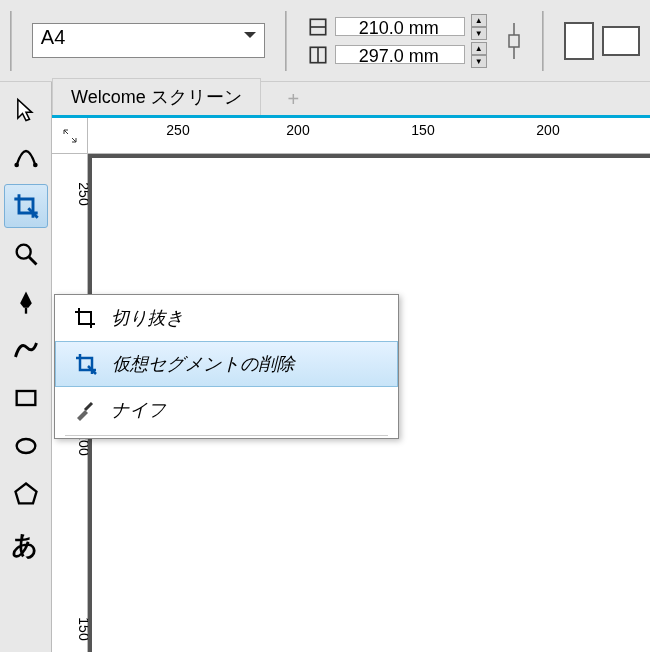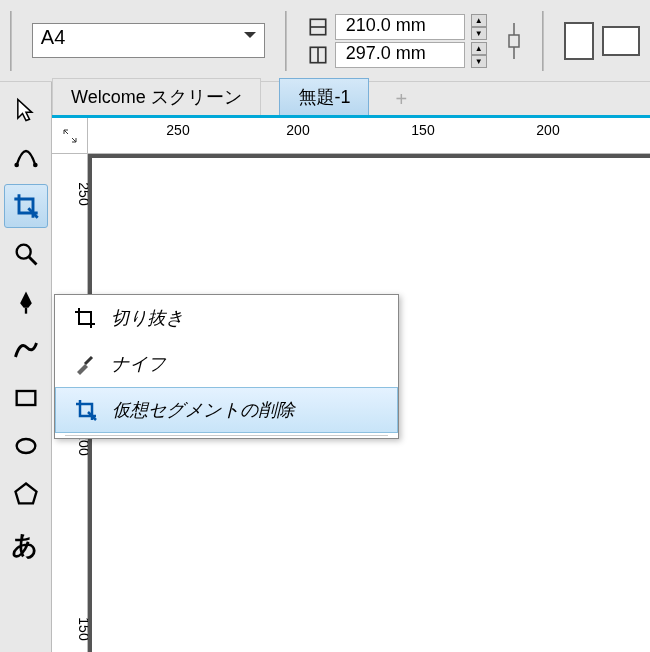--- a/index.html
+++ b/index.html
@@ -6,21 +6,21 @@
 body { background: #f0f0f0; width: 650px; height: 652px; overflow: hidden; position: relative; }
 
 .top-toolbar { height: 82px; background: #e8e8e8; display: flex; align-items: center; padding: 10px; gap: 20px; border-bottom: 1px solid #ccc; }
 .tool-sep { width: 2px; height: 60px; background: #c0c0c0; border-left: 1px solid #aaa; }
 .page-select { width: 270px; height: 35px; border: 1px solid #888; background: #fff; font-size: 20px; padding: 2px 8px; display: flex; justify-content: space-between; align-items: flex-start; }
 .page-select .caret { border: 6px solid transparent; border-top-color: #333; margin-top: 6px; }
 
 .dims { display: flex; flex-direction: column; gap: 2px; }
 .dim-row { display: flex; align-items: center; gap: 6px; }
 .dim-icon { width: 22px; height: 22px; display: flex; align-items: center; justify-content: center; font-size: 16px; }
-.dim-input { width: 130px; height: 26px; border: 1px solid #aaa; background: #fff; font-size: 18px; padding: 0 10px; }
+.dim-input { width: 130px; height: 19px; border: 1px solid #aaa; background: #fff; font-size: 18px; padding: 0 23px; }
 .spinner { display: flex; flex-direction: column; }
 .spinner div { width: 16px; height: 13px; background: #ddd; border: 1px solid #999; display:flex; align-items:center; justify-content:center; font-size:8px; cursor:pointer; }
 .lock-icon { width: 18px; height: 56px; display: flex; align-items: center; justify-content: center; font-size: 16px; color: #555; }
 
 .orientation { display: flex; gap: 8px; align-items: center; }
 .orient-btn { width: 30px; height: 38px; border: 2px solid #555; background: #fff; }
 .orient-btn.landscape { width: 38px; height: 30px; }
 
 .workspace { display: flex; height: calc(100% - 82px); }
 .toolbox { width: 52px; background: #e8e8e8; border-right: 1px solid #bbb; display: flex; flex-direction: column; align-items: center; padding-top: 4px; }
@@ -159,21 +159,20 @@
           <polygon points="12,3 21,10 18,20 6,20 3,10" fill="none" stroke="#000" stroke-width="2"></polygon>
         </svg>
       </div>
       <div class="tool-btn">
         <span class="icon-txt">あ</span>
       </div>
     </div>
   <div class="main-area">
     <div class="tabs" id="tabs">
         <div class="tab">Welcome スクリーン</div>
-        <div class="tab active">無題-1</div>
       <span class="tab-add">+</span>
     </div>
     <div class="ruler-row">
       <div class="ruler-corner">
         <svg width="16" height="16" viewBox="0 0 16 16">
             <path d="M2 2 l4 4 M2 2 l4 0 M2 2 l0 4 M14 14 l-4 -4 M14 14 l-4 0 M14 14 l0 -4" stroke="#333" fill="none"></path>
           </svg>
       </div>
       <div class="ruler-h" id="rulerH">
           <div class="tick" style="left: 90px;">
@@ -213,34 +212,34 @@
 <div class="flyout" id="flyout">
     <div class="flyout-item">
       <span class="fi-icon">
         <svg width="24" height="24" viewBox="0 0 24 24">
           <path d="M6 2 v16 h16 M2 6 h16 v16" stroke="#000" stroke-width="2" fill="none"></path>
         </svg>
       </span>
       <span class="fi-label">切り抜き</span>
       <span class="fi-key"></span>
     </div>
+    <div class="flyout-item highlight">
+      <span class="fi-icon">
+        <svg width="24" height="24" viewBox="0 0 24 24">
+          <path d="M6 2 v16 h16 M2 6 h16 v16" stroke="#05a" stroke-width="2.5" fill="none"></path>
+          <path d="M14 14 l8 8" stroke="#05a" stroke-width="2.5"></path>
+        </svg>
+      </span>
+      <span class="fi-label">仮想セグメントの削除</span>
+      <span class="fi-key"></span>
+    </div>
     <div class="flyout-item">
       <span class="fi-icon">
         <svg width="24" height="24" viewBox="0 0 24 24">
           <path d="M4 20 l8 -8 l3 3 l-8 8 z" fill="#666"></path>
           <path d="M12 12 l7 -7" stroke="#333" stroke-width="3"></path>
         </svg>
       </span>
       <span class="fi-label">ナイフ</span>
       <span class="fi-key"></span>
     </div>
-    <div class="flyout-item highlight">
-      <span class="fi-icon">
-        <svg width="24" height="24" viewBox="0 0 24 24">
-          <path d="M6 2 v16 h16 M2 6 h16 v16" stroke="#05a" stroke-width="2.5" fill="none"></path>
-          <path d="M14 14 l8 8" stroke="#05a" stroke-width="2.5"></path>
-        </svg>
-      </span>
-      <span class="fi-label">仮想セグメントの削除</span>
-      <span class="fi-key"></span>
-    </div>
     <div class="flyout-sep"></div>
   </div>
 
 </body></html>

